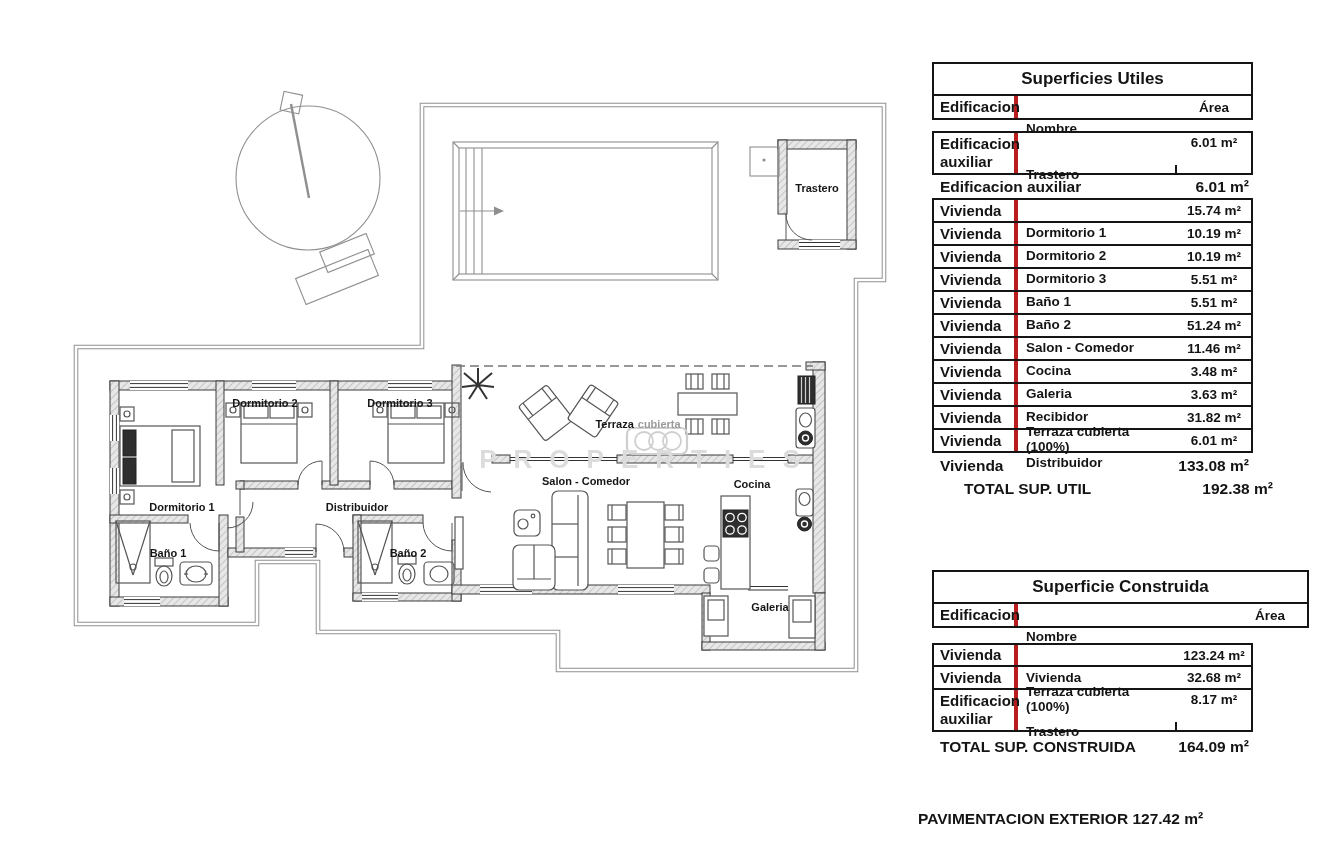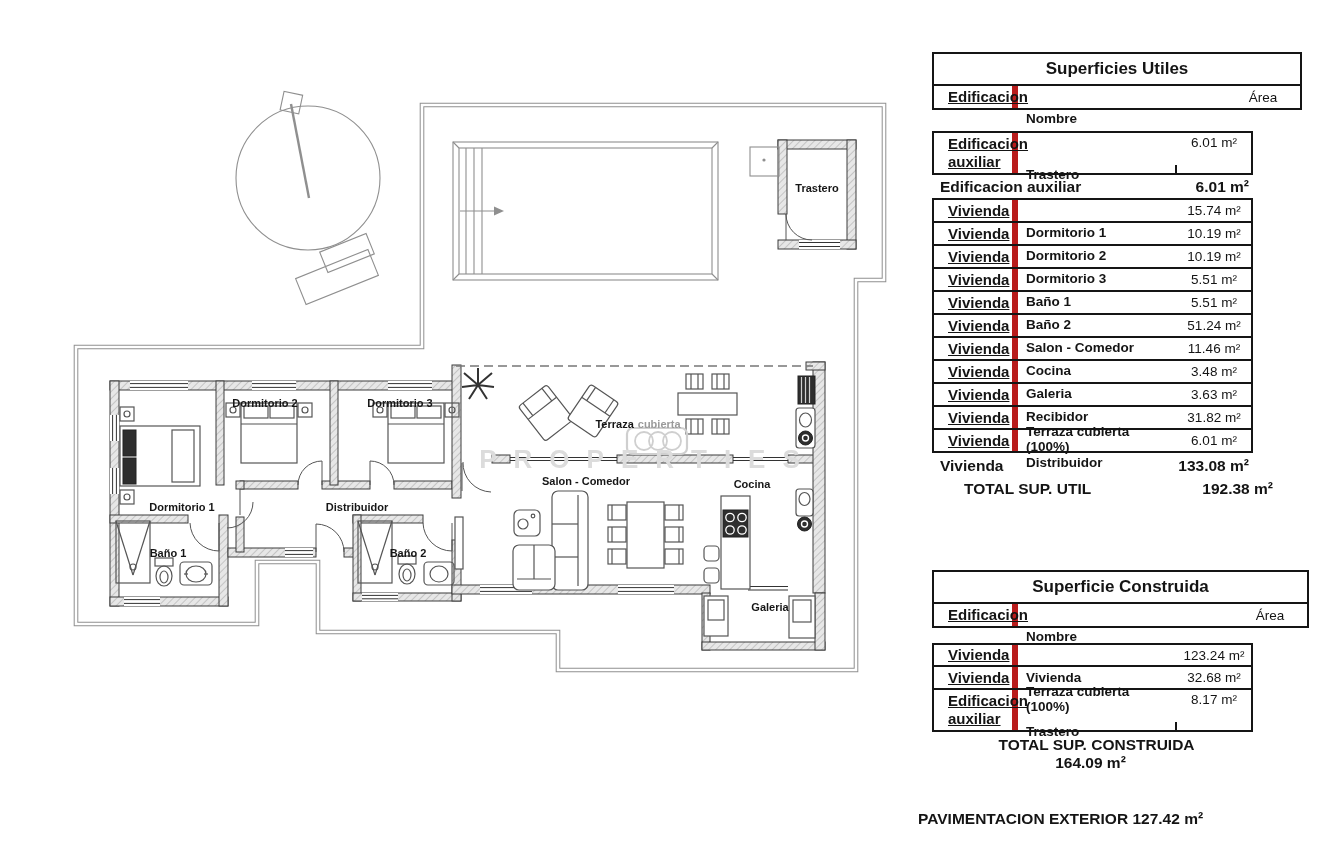--- a/index.html
+++ b/index.html
@@ -22,23 +22,23 @@
 
   
   .t-abs{position:absolute;box-sizing:border-box;}
   .t-box{border:2px solid #151515;background:#fff;}
   .t-title{height:30px;display:flex;align-items:center;justify-content:center;
            font-weight:bold;font-size:17px;border-bottom:2px solid #151515;}
   .t-cols{display:flex;height:22px;font-weight:bold;font-size:14px;}
   .t-row{display:flex;border-top:2px solid #151515;}
   .t-row.first{border-top:0;}
   .cell{display:flex;align-items:center;box-sizing:border-box;}
-  .c1{width:84px;border-right:6px solid #b91c1c;padding-left:14px;font-weight:bold;font-size:15px;line-height:1.2;text-decoration:underline;}
+  .c1{width:84px;border-right:4px solid #b91c1c;padding-left:6px;font-weight:bold;font-size:15px;line-height:1.2;}
   .c2{flex:1;border-right:2px solid #151515;padding-left:8px;font-weight:bold;font-size:13.5px;margin-top:32px;}
-  .c3{width:74px;justify-content:center;font-weight:normal;font-size:13.5px;}
+  .c3{width:74px;justify-content:center;font-weight:bold;font-size:13.5px;}
   .top-align{align-items:flex-start;padding-top:2px;}
   .sumline{position:absolute;display:flex;justify-content:space-between;align-items:center;
            font-weight:bold;width:321px;}
   .sumline .sl{font-size:15.5px;padding-left:8px;}
   .sumline .sv{font-size:15.5px;padding-right:4px;}
   .pav{position:absolute;font-weight:bold;font-size:15.5px;}
 </style>
 </head>
 <body>
 
@@ -381,21 +381,21 @@
       <text class="lbl" x="168" y="557">Baño 1</text>
       <text class="lbl" x="408" y="557">Baño 2</text>
       <text class="lbl" x="586" y="485">Salon - Comedor</text>
       <text class="lbl" x="752" y="488">Cocina</text>
       <text class="lbl" x="770" y="611">Galeria</text>
       <text class="lbl" x="817" y="192">Trastero</text>
       <text class="lbl" x="638" y="428"><tspan>Terraza</tspan><tspan dx="4" fill="#9a9a9a">cubierta</tspan></text>
     </g>
   </svg>
 
-  <div class="t-abs t-box" style="left:932px;top:52px;width:370px;">
+  <div class="t-abs t-box" style="left:932px;top:62px;width:321px;">
     <div class="t-title">Superficies Utiles</div>
     <div class="t-cols">
       <div class="cell c1">Edificacion</div>
       <div class="cell c2">Nombre</div>
       <div class="cell c3">Área</div>
     </div>
   </div>
 
   <div class="t-abs t-box" style="left:932px;top:131px;width:321px;">
     <div class="t-row first" style="height:40px">
@@ -497,20 +497,20 @@
       <div class="cell c2">Terraza cubierta (100%)</div>
       <div class="cell c3">32.68 m²</div>
     </div>
     <div class="t-row" style="height:40px">
       <div class="cell c1 top-align">Edificacion auxiliar</div>
       <div class="cell c2 top-align">Trastero</div>
       <div class="cell c3 top-align" style="justify-content:center">8.17 m²</div>
     </div>
   </div>
 
-  <div class="sumline" style="left:932px;top:736px;height:22px;flex-direction:column;">
+  <div class="sumline" style="left:932px;top:736px;height:22px;">
     <span class="sl">TOTAL SUP. CONSTRUIDA</span>
     <span class="sv">164.09 m²</span>
   </div>
 
   <div class="pav" style="left:918px;top:790px;margin-top:20px;">PAVIMENTACION EXTERIOR 127.42 m²</div>
 
 </div>
 
 </body></html>

